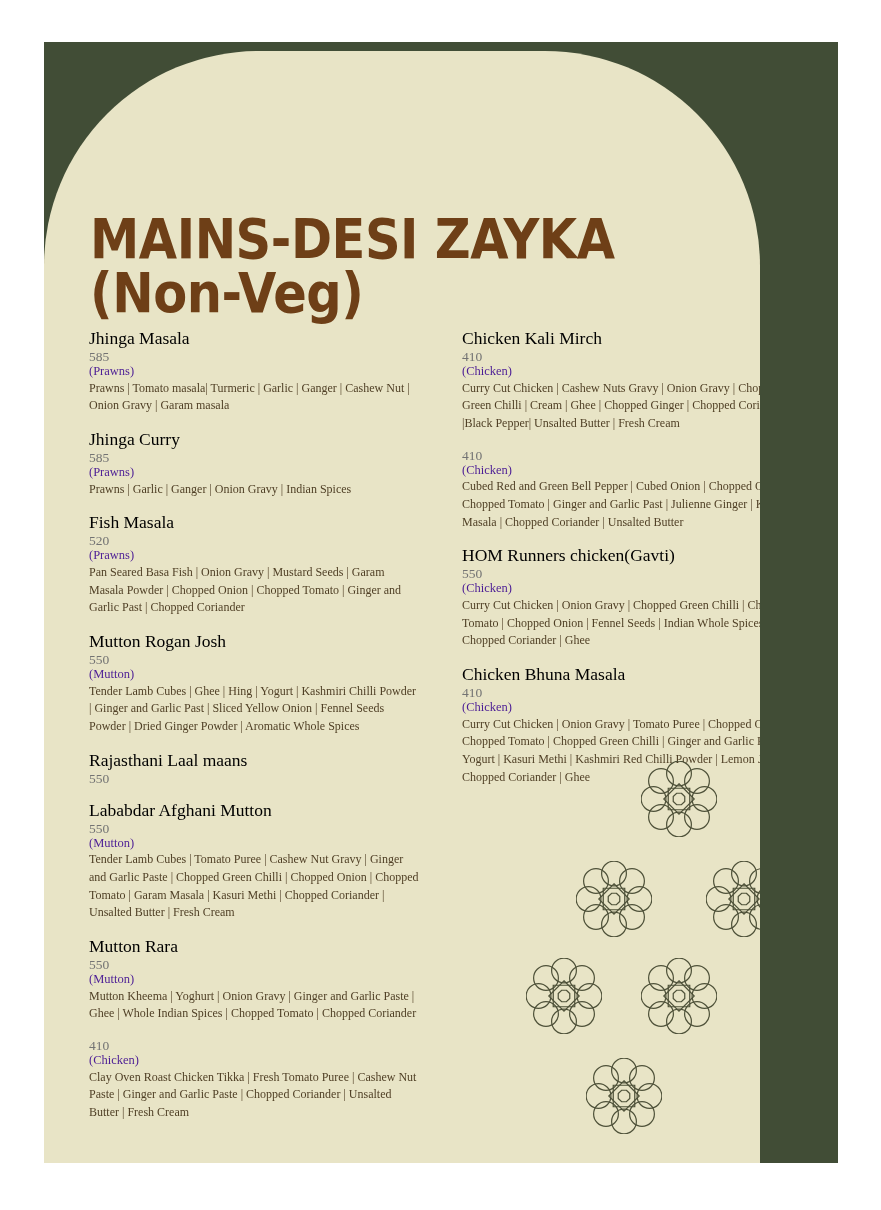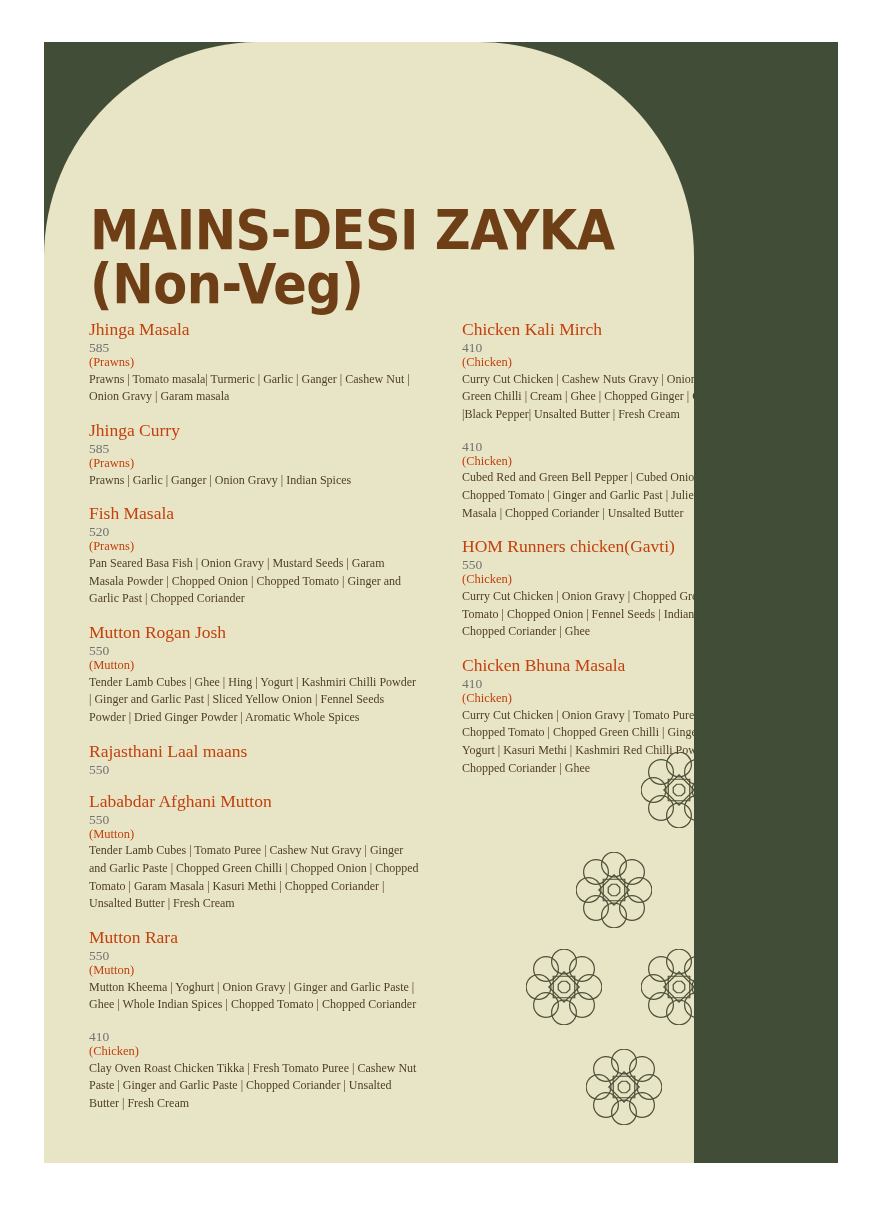--- a/index.html
+++ b/index.html
@@ -34,22 +34,22 @@
     width: 794px;
     height: 1121px;
     background: #414d36;
     z-index: 2;
   }
 
   
   #menu-card {
     position: absolute;
     left: 44px;
-    top: 42px;
-    width: 650px;
+    top: 51px;
+    width: 716px;
     height: 1121px;
     background: #e8e4c6;
     border-top-left-radius: 215px;
     border-top-right-radius: 215px;
     z-index: 3;
     overflow: hidden;
   }
 
   
   #menu-title {
@@ -73,34 +73,34 @@
     position: absolute;
     top: 278px;
   }
   #column-left  { left: 45px;  width: 330px; }
   #column-right { left: 418px; width: 338px; }
 
   .menu-item { margin-bottom: 15px; }
   .menu-item:last-child { margin-bottom: 0; }
 
   .item-name {
-    color: #c2410c;
+    color: #000000;
     font-size: 17.5px;
     line-height: 1.08;
     margin: 0 0 1px 0;
     font-weight: 400;
   }
   .item-price {
     color: #737373;
     font-size: 13.5px;
     line-height: 1.12;
     margin: 0;
   }
   .item-category {
-    color: #c2410c;
+    color: #4c1d95;
     font-size: 12.5px;
     line-height: 1.18;
     margin: 0 0 1px 0;
   }
   .item-ingredients {
     color: #4f3f25;
     font-size: 12px;
     line-height: 1.47;
     margin: 0;
   }

